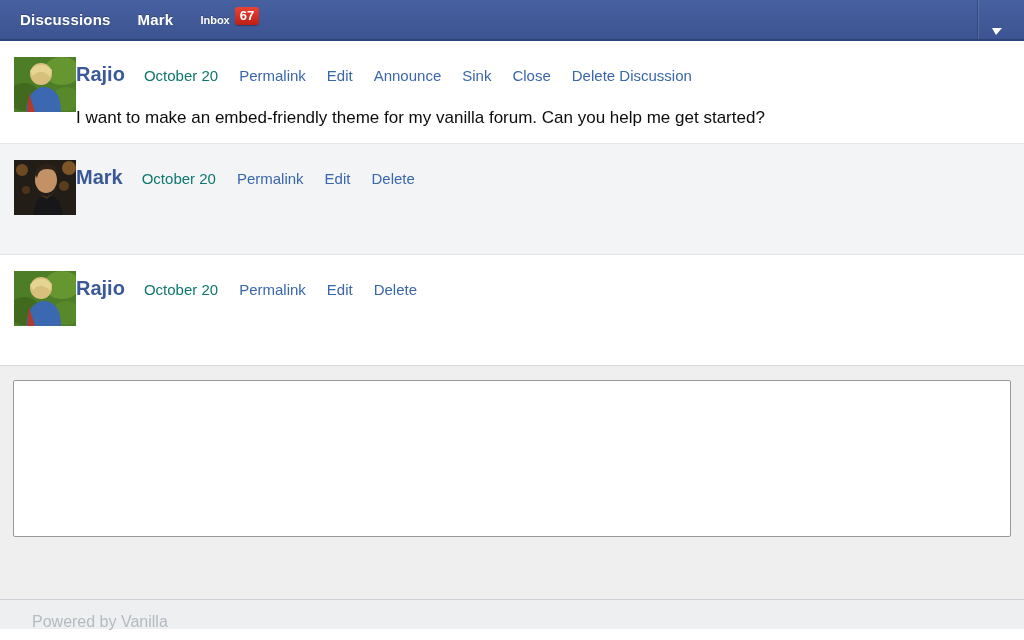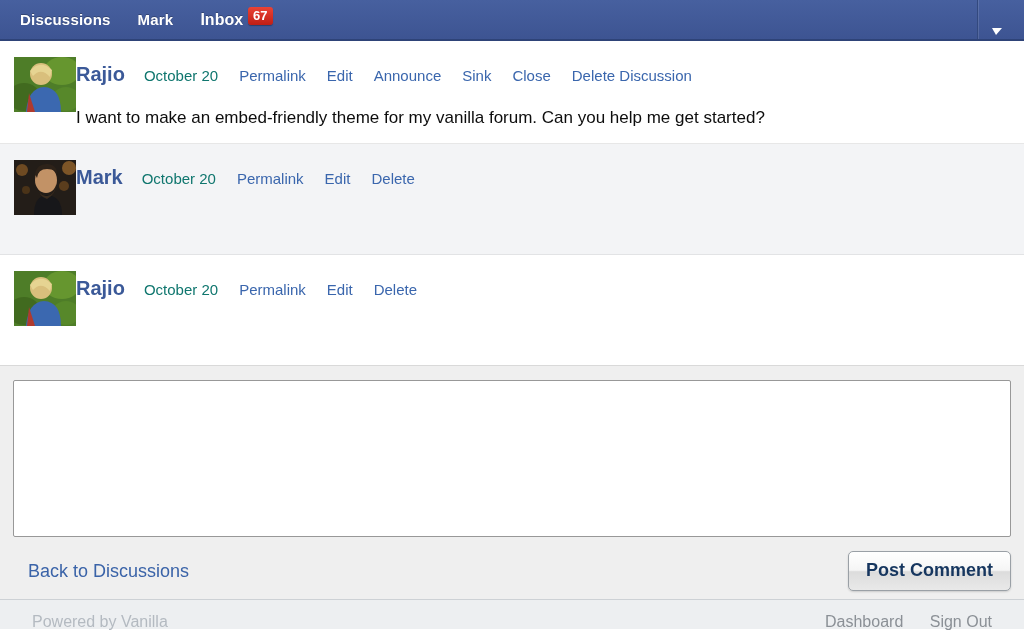--- a/index.html
+++ b/index.html
@@ -24,21 +24,21 @@
     font-weight: bold;
     font-size: 15px;
     margin-left: 20px;
     letter-spacing: 0.2px;
     cursor: pointer;
     text-shadow: 0 -1px 0 rgba(0,0,0,0.25);
   }
   .topbar .nav-item + .nav-item { margin-left: 27px; }
   .inbox-wrap { display: flex; align-items: center; margin-left: 27px; }
   .inbox-label {
-    color: #fff; font-weight: bold; font-size: 16px; cursor: pointer;
+    color: #fff; font-weight: bold; font-size: 11px; cursor: pointer;
     text-shadow: 0 -1px 0 rgba(0,0,0,0.25);
   }
   .inbox-badge {
     background: linear-gradient(#ea4335, #c01e14);
     color: #fff;
     font-size: 13px;
     font-weight: bold;
     border-radius: 3px;
     padding: 1px 5px 2px;
     margin-left: 5px;
@@ -276,27 +276,19 @@
         <span class="comment-date">October 20</span>
         <a class="action-link">Permalink</a>
         <a class="action-link">Edit</a>
         <a class="action-link">Delete</a>
       </div>
     </div>
   </article>
 
   <section class="comment-form">
     <textarea class="comment-textarea" style=""></textarea>
-    <div class="form-actions">
-      <a class="back-link">Back to Discussions</a>
-      <button class="post-btn">Post Comment</button>
-    </div>
   </section>
 
 </main>
 
 <footer class="footer">
   <a class="powered-by">Powered by Vanilla</a>
-  <span class="footer-links">
-    <a>Dashboard</a>
-    <a>Sign Out</a>
-  </span>
 </footer>
 
 </body></html>

